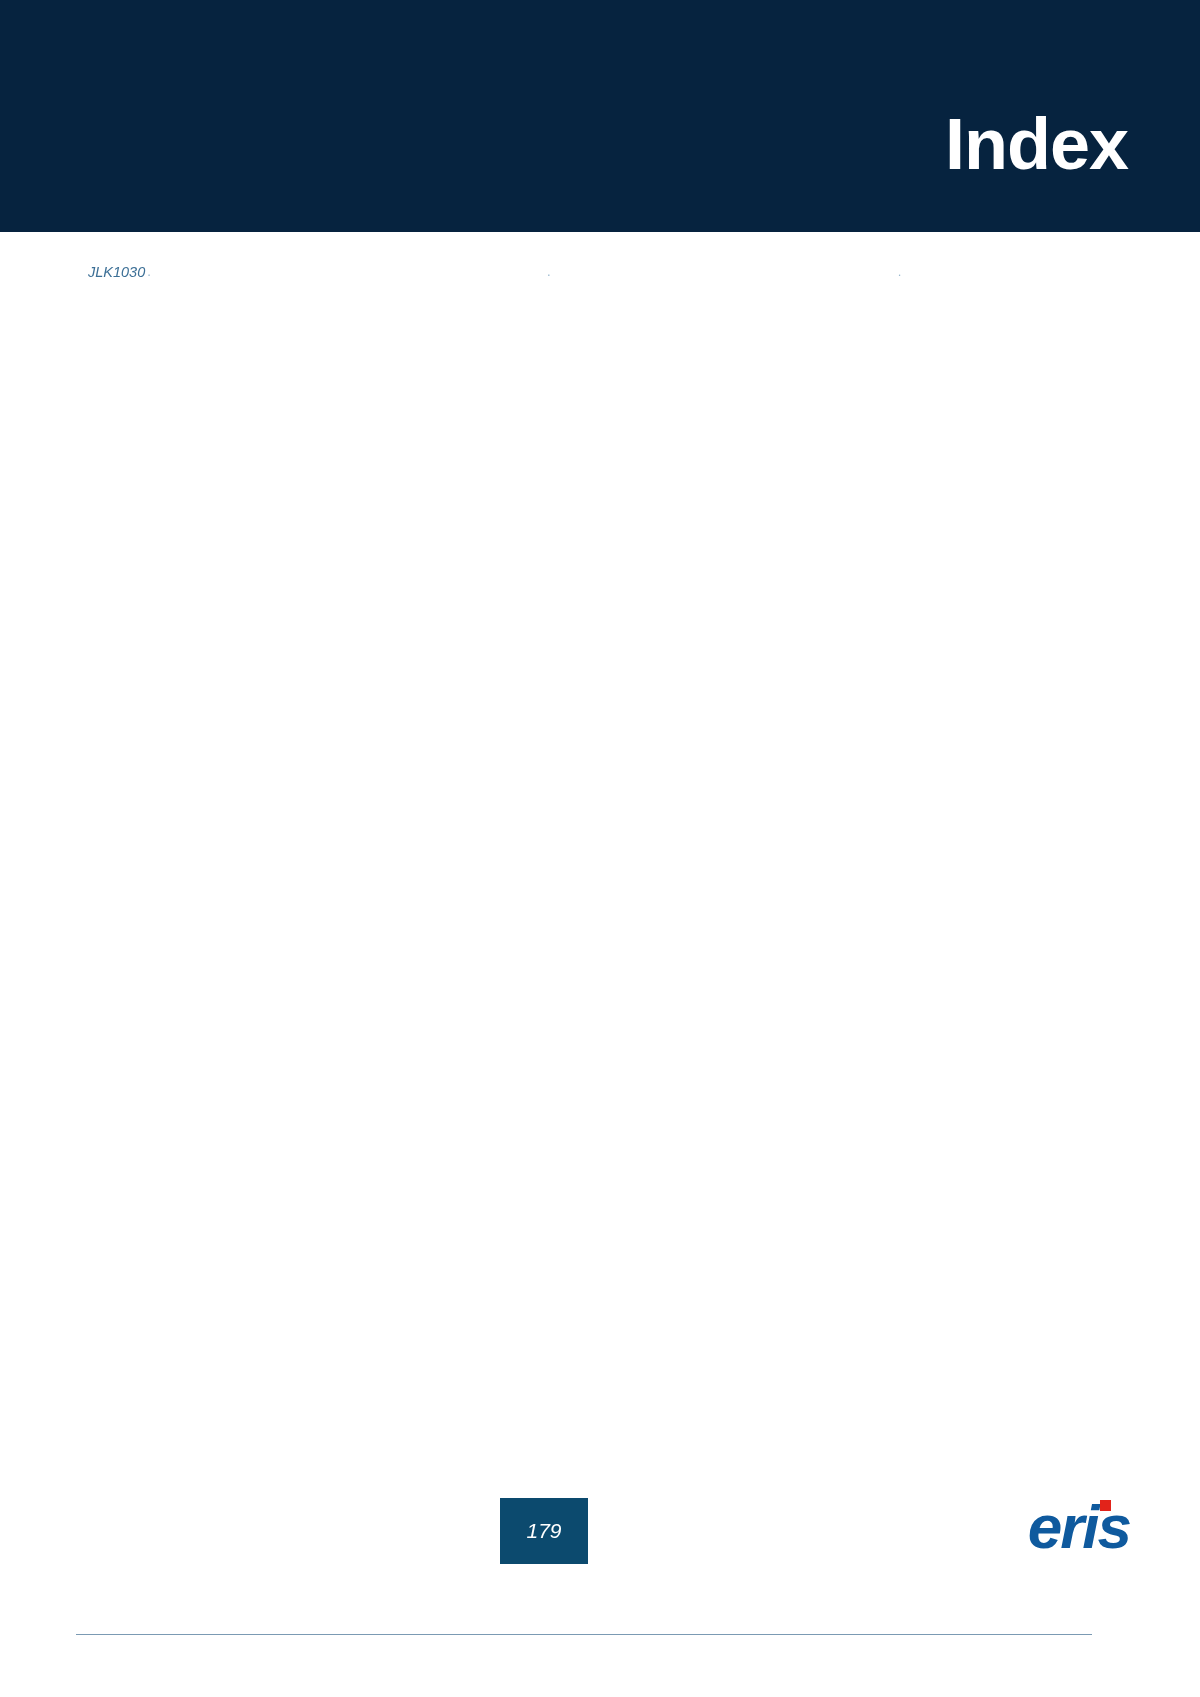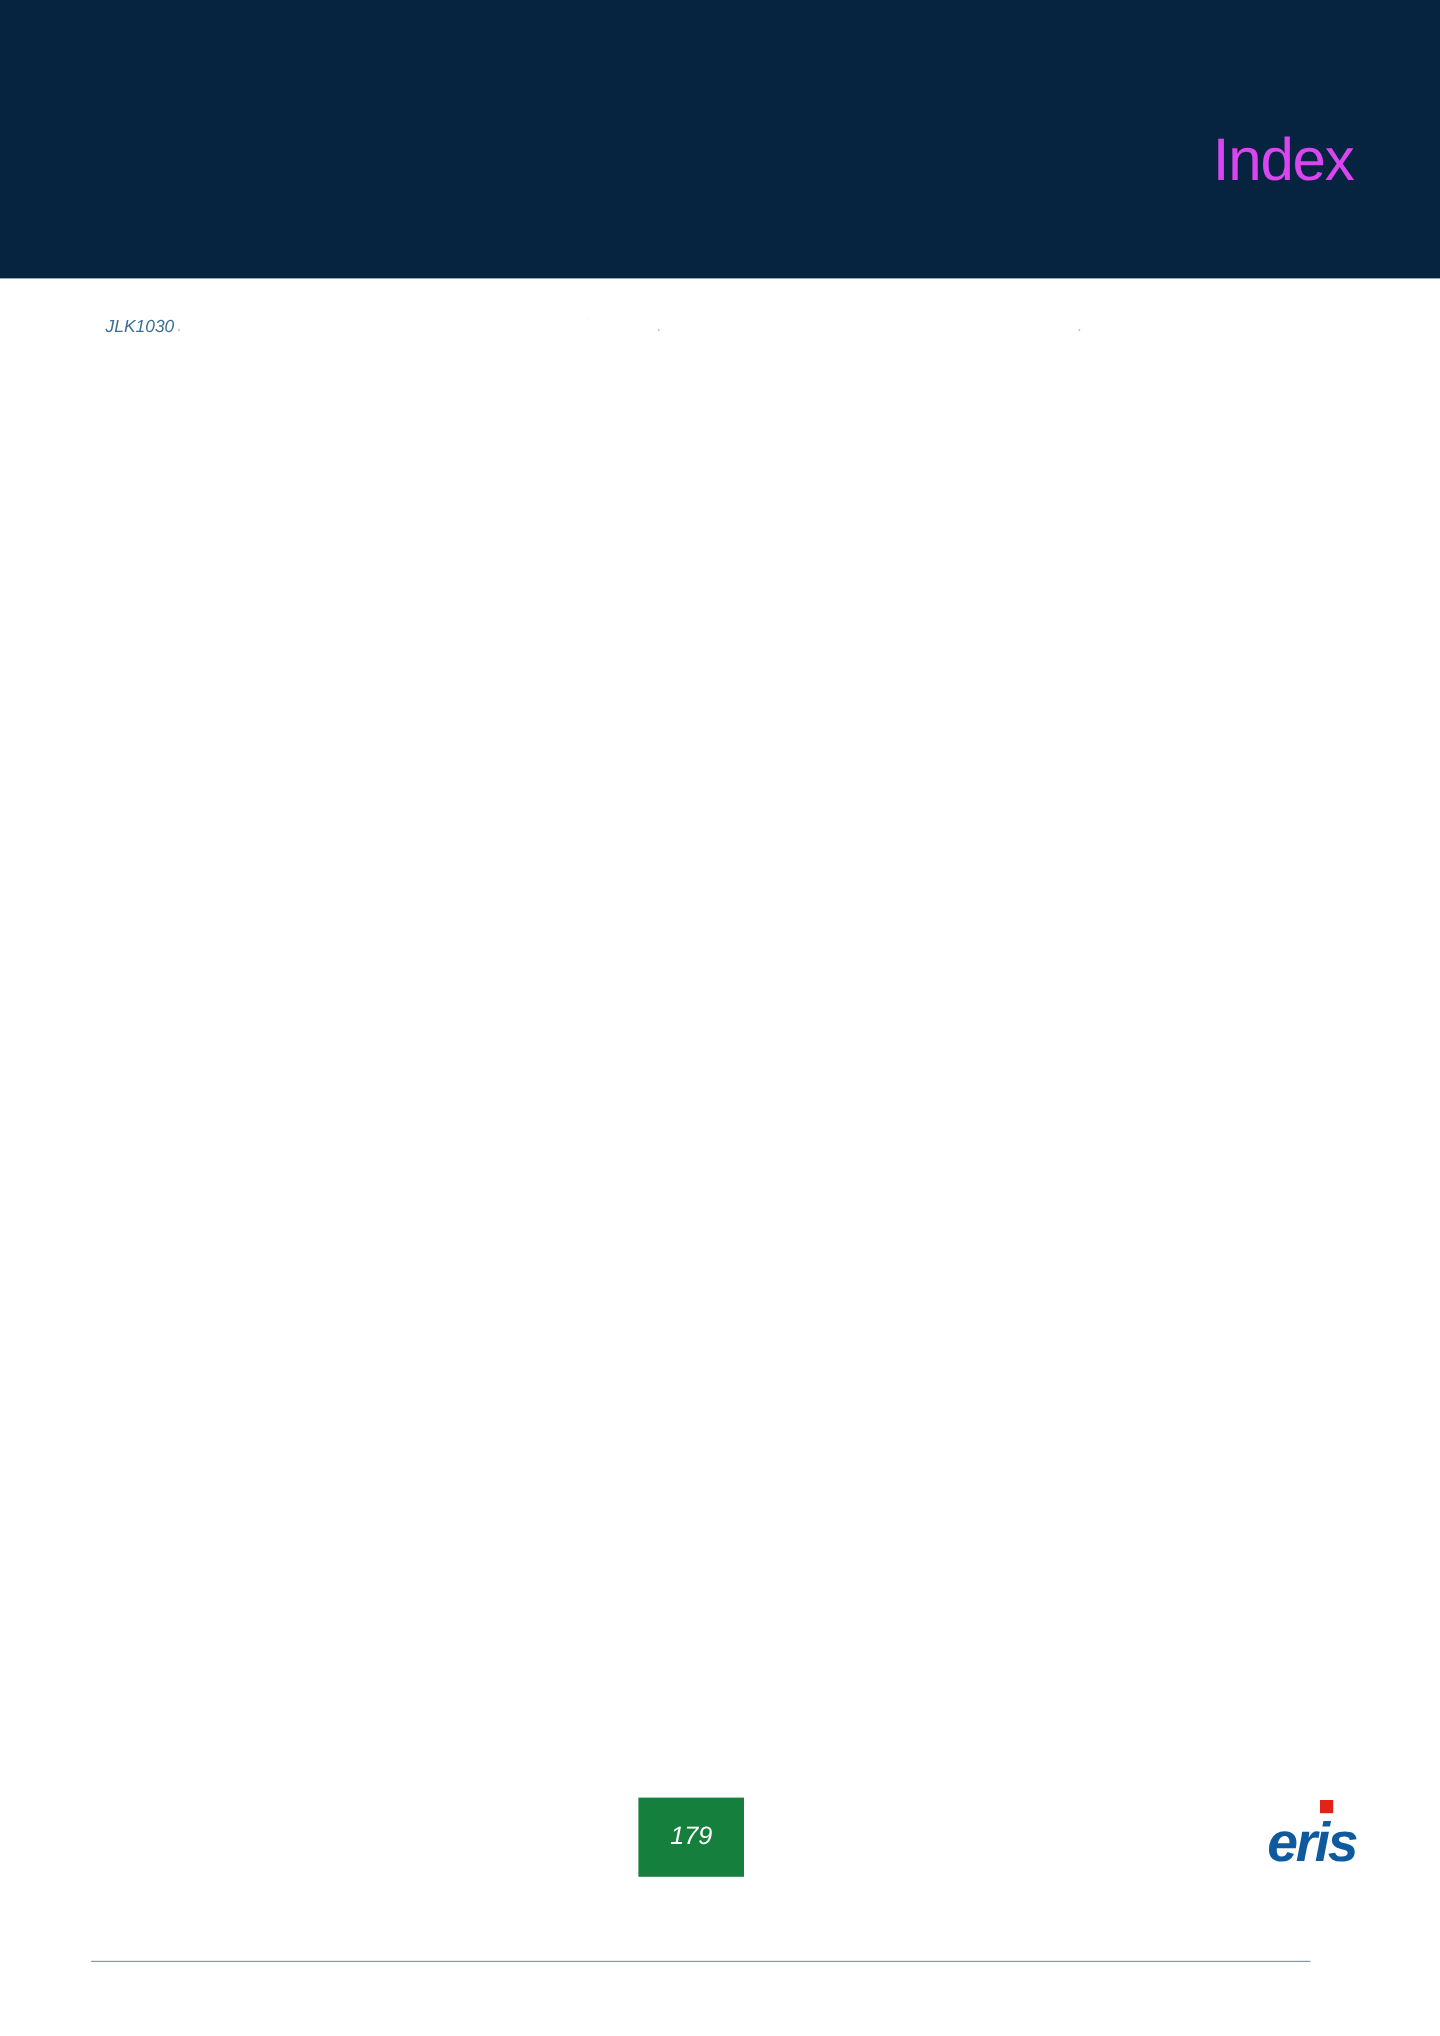--- a/index.html
+++ b/index.html
@@ -25,23 +25,23 @@
     height: 232px;
     background:
       radial-gradient(ellipse 900px 400px at 18% 10%, #0d3157 0%, rgba(13,49,87,0) 62%),
       linear-gradient(105deg, #062241 0%, #08294d 42%, #062banner 42%, #041a32 100%);
     background-color: #06233f;
   }
   .header-title {
     position: absolute;
     right: 72px;
     top: 108px;
-    color: #d946ef;
-    font-size: 50px;
-    font-weight: normal;
+    color: #ffffff;
+    font-size: 72px;
+    font-weight: bold;
     letter-spacing: -1px;
     line-height: 1;
   }
 
   
   .columns {
     position: absolute;
     left: 76px;
     top: 258px;
     width: 1050px;
@@ -103,37 +103,36 @@
     width: 1016px;
     height: 1px;
     background: #7b9ab3;
   }
   .page-badge {
     position: absolute;
     left: 500px;
     top: 1498px;
     width: 88px;
     height: 66px;
-    background: #15803d;
+    background: #0c4a6e;
     color: #ffffff;
     font-size: 21px;
     font-style: italic;
     display: flex;
     align-items: center;
     justify-content: center;
-    margin-left: 32px;
   }
   .logo {
     position: absolute;
     right: 70px;
     top: 1502px;
     height: 56px;
     display: flex;
     align-items: flex-end;
-    font-size: 46px;
+    font-size: 62px;
     font-weight: bold;
     letter-spacing: -2px;
     color: #0f5a9e;
     line-height: 1;
     font-style: italic;
   }
   .logo .dot {
     width: 11px;
     height: 11px;
     background: #e2231a;

